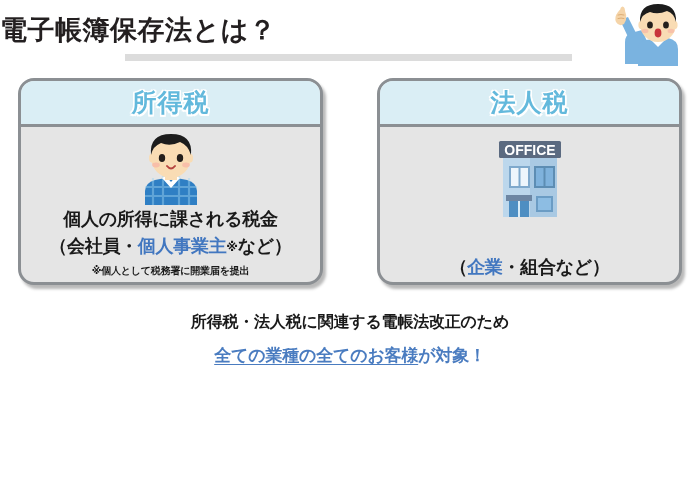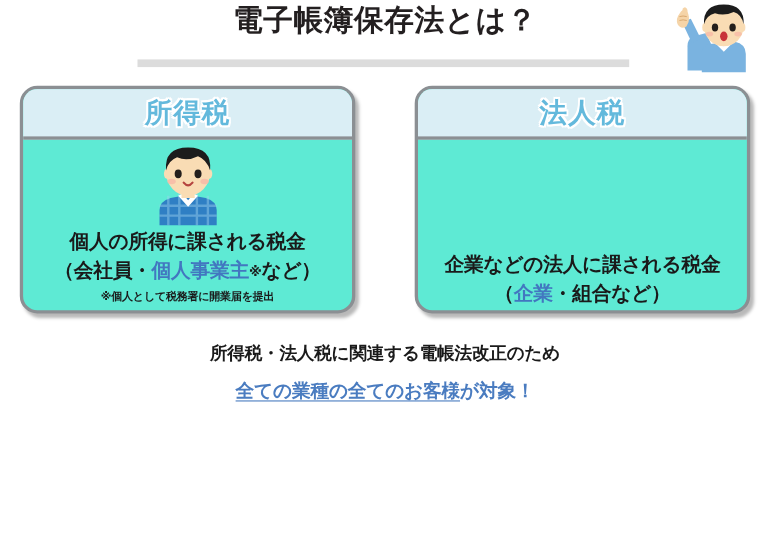--- a/index.html
+++ b/index.html
@@ -18,22 +18,22 @@
 
   
   .header {
     position: relative;
     height: 68px;
   }
   .page-title {
     position: absolute;
     left: 0;
     right: 0;
-    top: 0;
-    text-align: center;
+    top: 12px;
+    text-align: left;
     font-size: 27px;
     font-weight: bold;
     color: #231f20;
     letter-spacing: 0.5px;
   }
   .title-rule {
     position: absolute;
     left: 125px;
     top: 54px;
     width: 447px;
@@ -70,21 +70,21 @@
     margin-top: 10px;
     height: 215px;
   }
   .card {
     position: absolute;
     top: 0;
     width: 305px;
     height: 207px;
     border: 3px solid #8b8f93;
     border-radius: 16px;
-    background: #5eead4;
+    background: #e5e5e5;
     box-sizing: border-box;
     box-shadow: 3px 4px 3px rgba(0,0,0,0.28);
     overflow: hidden;
   }
   .card.left  { left: 18px; }
   .card.right { left: 377px; }
 
   .card-header {
     height: 43px;
     background: #daeef5;
@@ -248,22 +248,44 @@
         <div class="card-note">※個人として税務署に開業届を提出</div>
       </div>
     </div>
   </div>
 
   <div class="card right">
     <div class="card-header">
       <span class="card-title">法人税</span>
     </div>
     <div class="card-body">
+      <div class="card-illus">
+        <svg width="86" height="86" viewBox="0 0 86 86">
+
+          <rect x="16" y="24" width="54" height="62" fill="#a9c9e3"></rect>
+          <rect x="16" y="24" width="27" height="62" fill="#bcd7ec"></rect>
+
+          <rect x="12" y="10" width="62" height="17" rx="1.5" fill="#5b6a80"></rect>
+          <text x="43" y="23.5" text-anchor="middle" font-family="'Liberation Sans', sans-serif" font-size="14" font-weight="bold" fill="#ffffff">OFFICE</text>
+
+          <rect x="23" y="36" width="19" height="20" fill="#eef6fc" stroke="#7fa9cc" stroke-width="2"></rect>
+          <line x1="32.5" y1="36" x2="32.5" y2="56" stroke="#7fa9cc" stroke-width="2"></line>
+
+          <rect x="48" y="36" width="19" height="20" fill="#7fb2dc" stroke="#5d8db3" stroke-width="2"></rect>
+          <line x1="57.5" y1="36" x2="57.5" y2="56" stroke="#5d8db3" stroke-width="2"></line>
+
+          <rect x="50" y="66" width="15" height="14" fill="#8dbde3" stroke="#6b9cc4" stroke-width="2"></rect>
+
+          <rect x="19" y="64" width="26" height="6" fill="#6d86a3"></rect>
+
+          <rect x="22" y="70" width="20" height="16" fill="#4e8ec2"></rect>
+          <line x1="32" y1="70" x2="32" y2="86" stroke="#d9ecf8" stroke-width="2"></line>
+        </svg>
+      </div>
       <div class="card-lines">
-        <div class="card-line-main">企業などの法人に課される税金</div>
         <div class="card-line-main"><span>（</span><span class="hl-blue">企業</span><span>・組合など）</span></div>
       </div>
     </div>
   </div>
 
 </div>
 
 <div class="footer">
   <div class="footer-line1">所得税・法人税に関連する電帳法改正のため</div>
   <div class="footer-line2"><span class="u">全ての業種の全てのお客様</span><span>が対象！</span></div>

